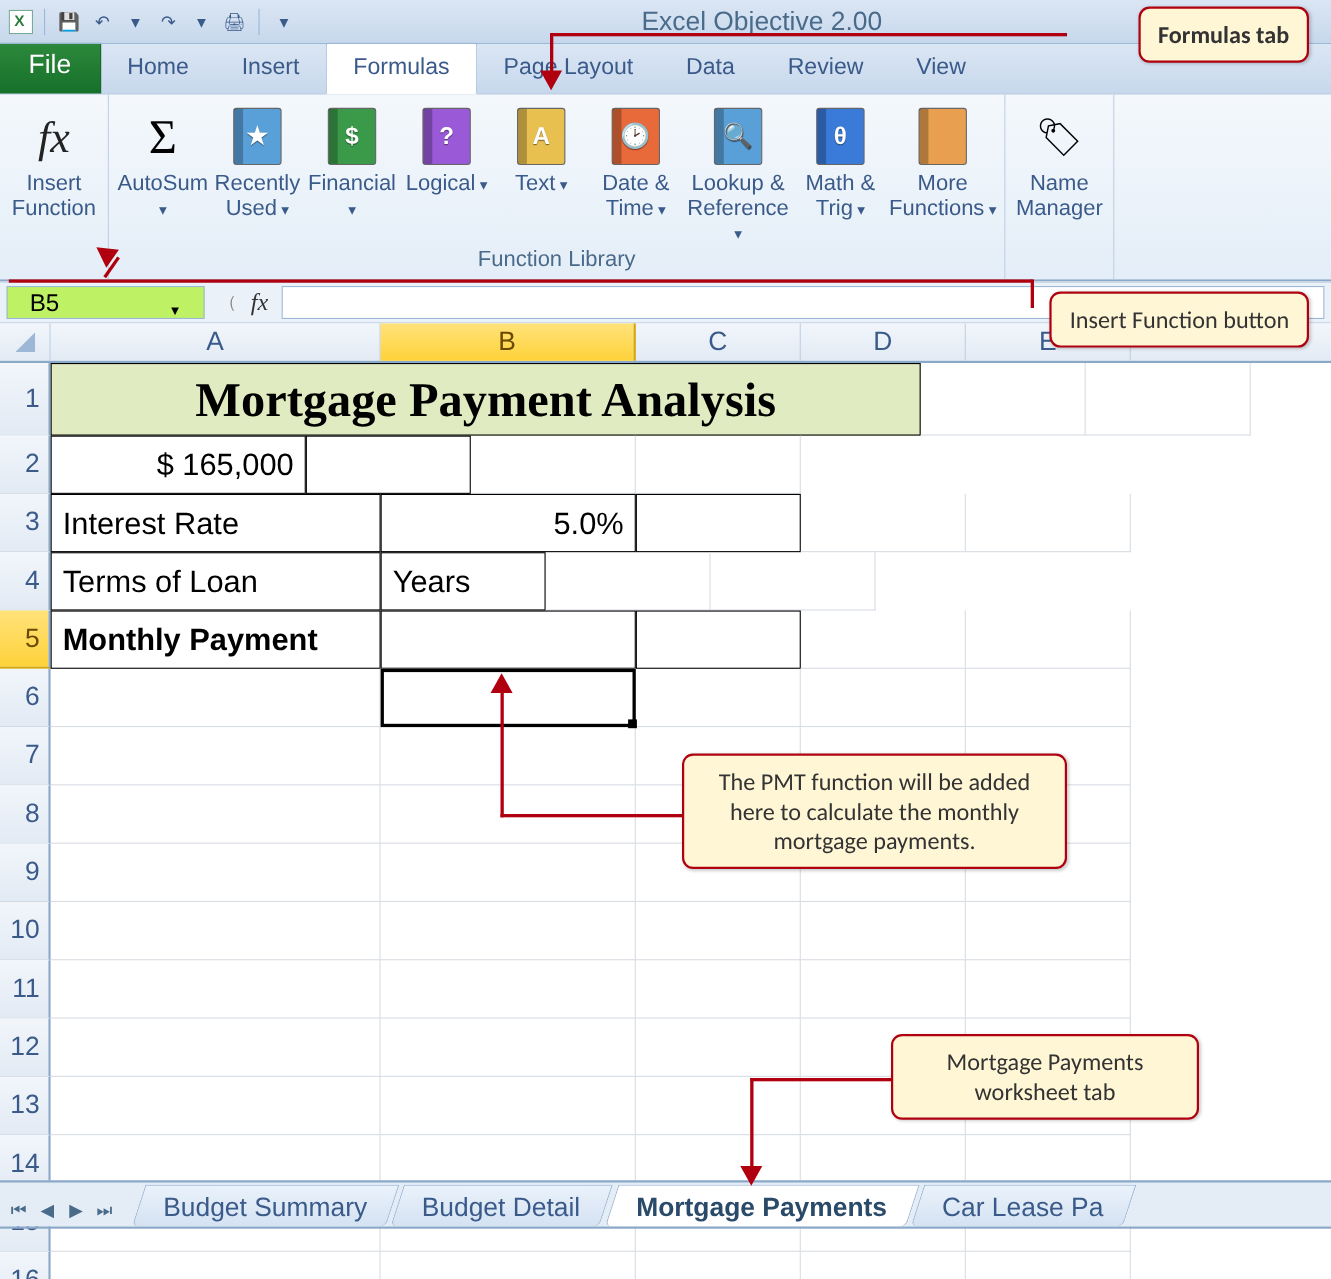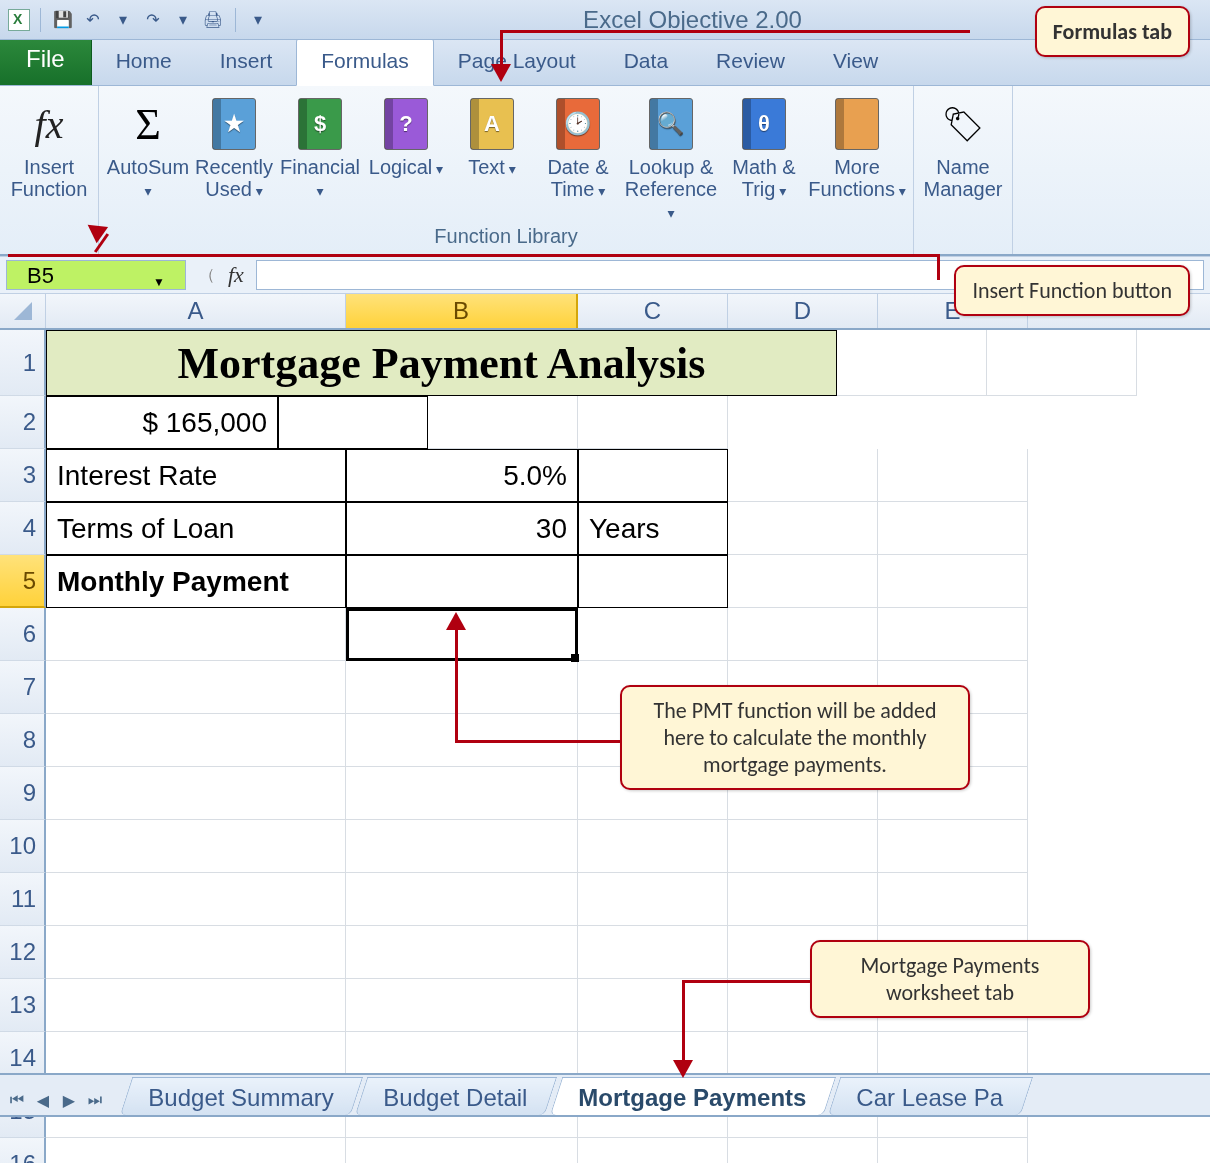--- a/index.html
+++ b/index.html
@@ -380,21 +380,20 @@
     </div>
     <div class="cellrow">
       <div class="cell cA databorder">Interest Rate</div>
       <div class="cell cB databorder right">5.0%</div>
       <div class="cell cC databorder"></div>
       <div class="cell cD"></div>
       <div class="cell cE"></div>
     </div>
     <div class="cellrow">
       <div class="cell cA databorder">Terms of Loan</div>
-      <div class="cell cB databorder right">30</div>
       <div class="cell cC databorder">Years</div>
       <div class="cell cD"></div>
       <div class="cell cE"></div>
     </div>
     <div class="cellrow">
       <div class="cell cA databorder bold">Monthly Payment</div>
       <div class="cell cB databorder"></div>
       <div class="cell cC databorder"></div>
       <div class="cell cD"></div>
       <div class="cell cE"></div>

